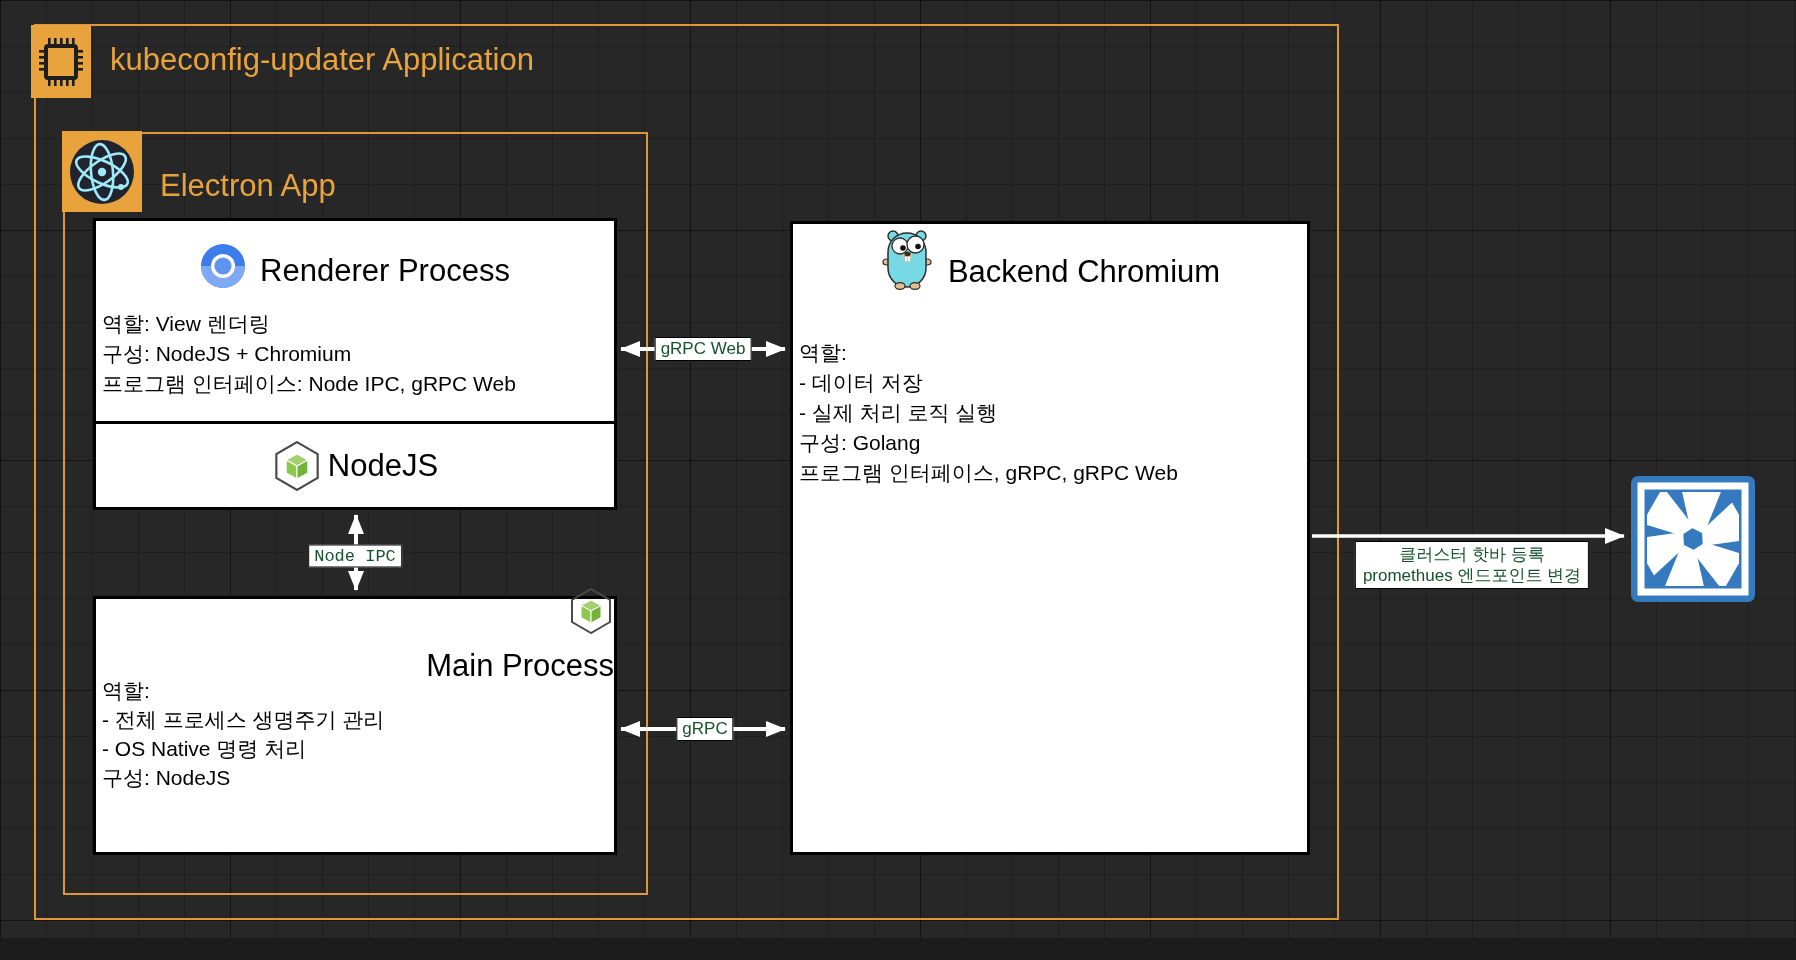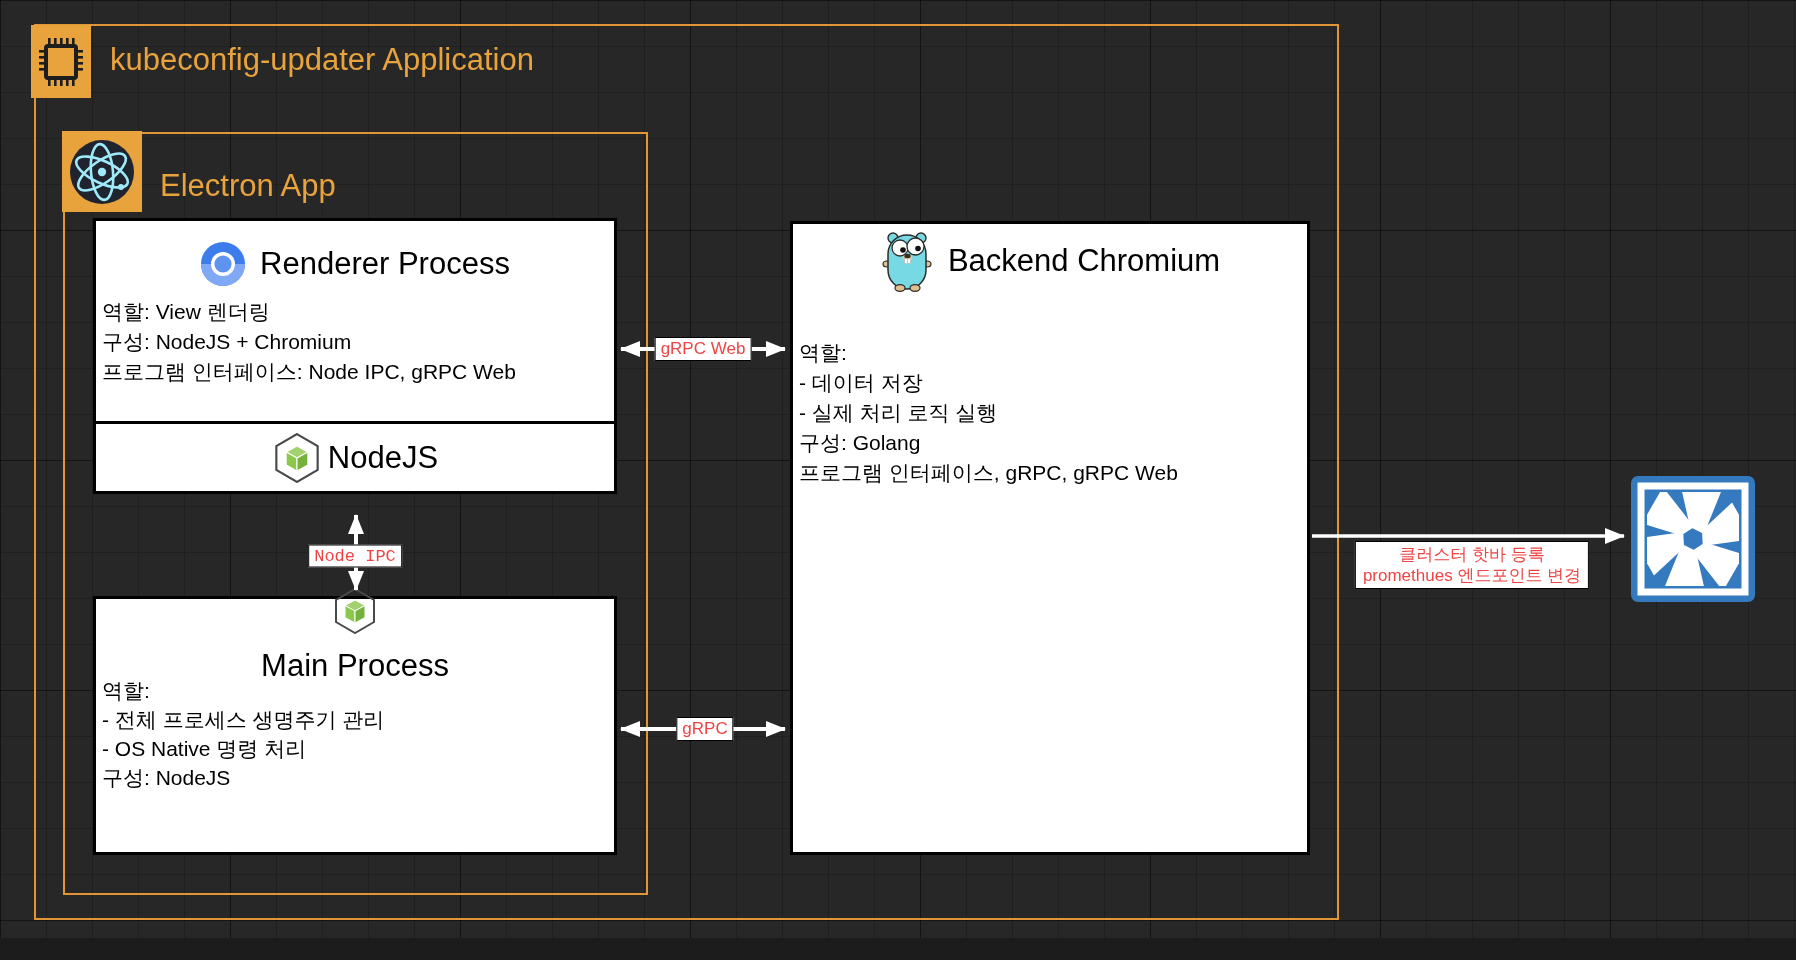--- a/index.html
+++ b/index.html
@@ -22,39 +22,39 @@
   .badge{position:absolute;background:#E8A33D;display:flex;align-items:center;justify-content:center;z-index:3;}
   #outer-badge{left:31px;top:25px;width:60px;height:73px;}
   #electron-badge{left:62px;top:131px;width:80px;height:81px;}
   .o-title{position:absolute;color:#E8A33D;font-size:31px;white-space:nowrap;z-index:3;}
   #outer-title{left:110px;top:42px;}
   #electron-title{left:160px;top:168px;}
 
   
   .box{position:absolute;background:#FFFFFF;border:3px solid #000;box-sizing:border-box;color:#000;z-index:2;}
   #renderer-box{left:93px;top:218px;width:524px;height:206px;}
-  #nodejs-box{left:93px;top:421px;width:524px;height:73px;display:flex;align-items:center;justify-content:center;gap:6px;}
+  #nodejs-box{left:93px;top:421px;width:524px;height:89px;display:flex;align-items:center;justify-content:center;gap:6px;}
   #main-box{left:93px;top:596px;width:524px;height:259px;}
   #backend-box{left:790px;top:221px;width:520px;height:634px;}
 
-  .box-header{display:flex;align-items:center;justify-content:center;gap:14px;}
+  .box-header{display:flex;align-items:flex-end;justify-content:center;gap:14px;}
   #renderer-box .box-header{margin-top:18px;height:50px;}
   #main-box .box-header{margin-top:12px;height:50px;flex-direction:column;}
   #backend-box .box-header{margin-top:8px;height:58px;}
   .box-title{font-size:31px;color:#000;white-space:nowrap;}
   .box-body{font-size:21px;line-height:30px;padding:0 8px 0 6px;color:#000;}
-  #renderer-box .box-body{margin-top:8px;}
+  #renderer-box .box-body{margin-top:20px;}
   #main-box .box-body{margin-top:15px;line-height:29px;}
   #backend-box .box-body{margin-top:48px;}
 
   .icon{flex:0 0 auto;display:block;}
 
   
   .lbl{position:absolute;transform:translate(-50%,-50%);background:#fff;border:1px solid #000;
-       color:#ef4444;font-size:17px;padding:1px 5px;white-space:nowrap;z-index:4;text-align:center;}
+       color:#14532d;font-size:17px;padding:1px 5px;white-space:nowrap;z-index:4;text-align:center;}
   #grpc-web-label{left:703px;top:349px;}
   #node-ipc-label{left:355px;top:556px;font-family:Liberation Mono, monospace;}
   #grpc-label{left:705px;top:729px;}
   #external-label{left:1472px;top:541px;line-height:21px;padding:2px 7px;margin-top:24px;}
 
   #connectors{position:absolute;left:0;top:0;z-index:3;pointer-events:none;}
 
   #external-icon{position:absolute;left:1630px;top:475px;width:126px;height:128px;z-index:3;}
 </style>
 </head>

